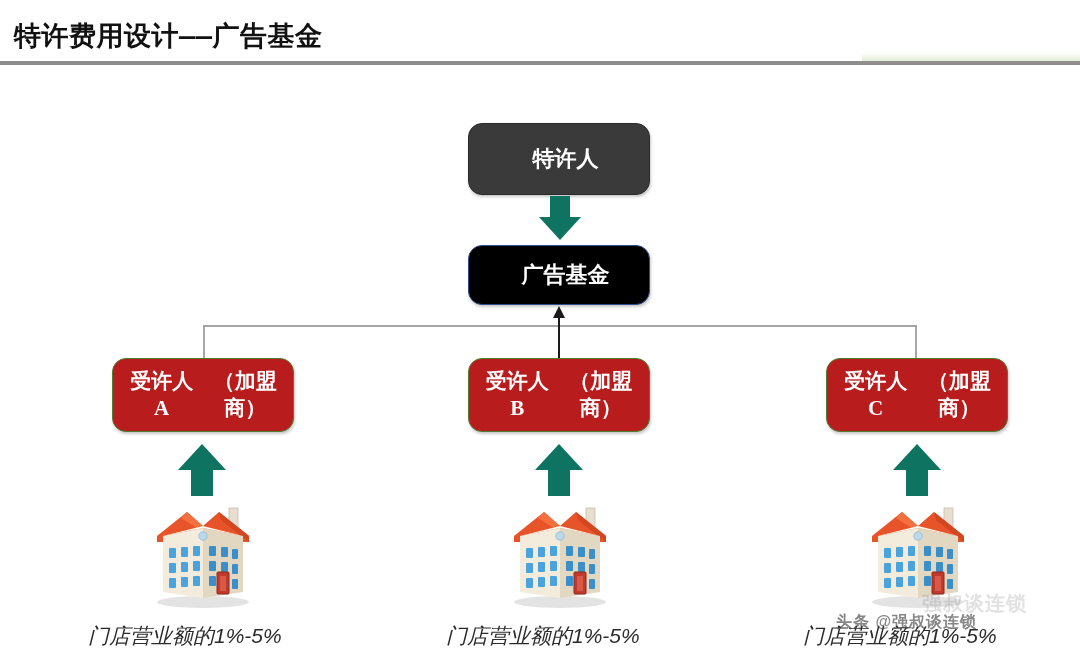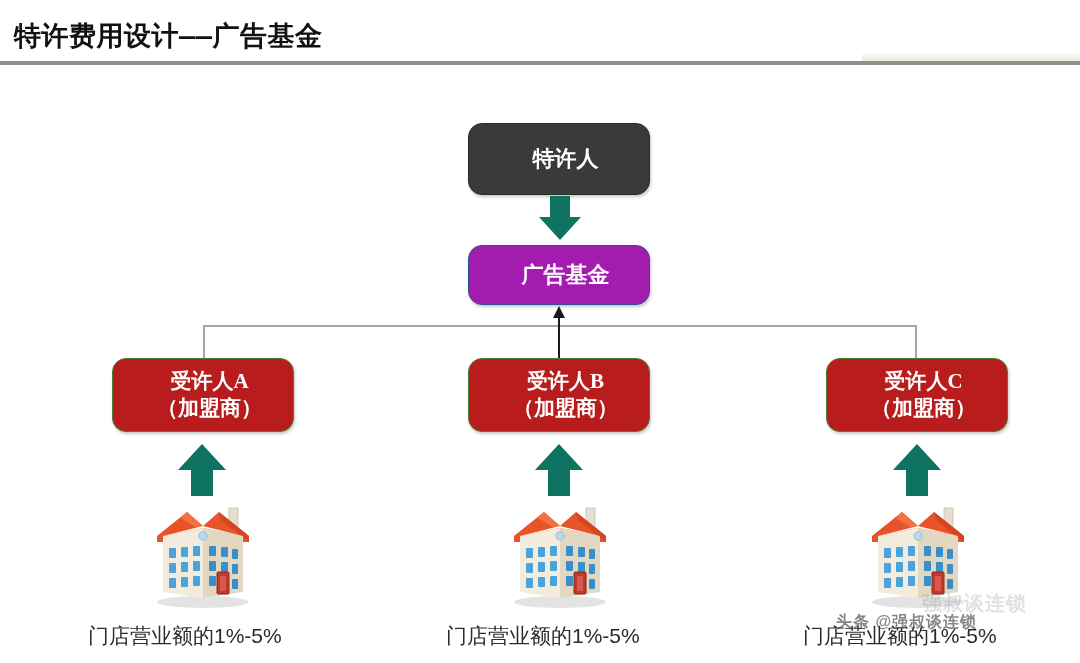--- a/index.html
+++ b/index.html
@@ -44,21 +44,21 @@
     height: 9px;
     background: linear-gradient(to bottom, #ffffff 0%, #eef4e8 60%, #e3ecd9 100%);
   }
 
   
   .node {
     position: absolute;
     box-sizing: border-box;
     border-radius: 14px;
     display: flex;
-    flex-direction: column;
+    flex-direction: row;
     align-items: center;
     justify-content: center;
     text-align: center;
     color: #ffffff;
     font-weight: bold;
     line-height: 1.28;
     box-shadow: 1px 2px 3px rgba(0,0,0,0.22);
     padding-left: 13px;
   }
   .node .l1 { display: block; }
@@ -71,21 +71,21 @@
     height: 72px;
     background: #3a3a3a;
     border: 1px solid #2b2b2b;
     font-size: 22px;
   }
   #node-adfund {
     left: 468px;
     top: 245px;
     width: 182px;
     height: 60px;
-    background: #a21caf;
+    background: #000000;
     border: 1.5px solid #2f4f8f;
     font-size: 22px;
   }
   .node-franchisee {
     width: 182px;
     height: 74px;
     background: #b91c1c;
     border: 1.5px solid #4e7d31;
     font-size: 21px;
   }
@@ -208,20 +208,21 @@
   #building-b { left: 500px; top: 492px; }
   #building-c { left: 858px; top: 492px; }
 
   
   .caption {
     position: absolute;
     font-size: 21px;
     color: #2b2b2b;
     white-space: nowrap;
     font-family: "Liberation Sans", "DejaVu Sans", sans-serif;
+    font-style: italic;
   }
   #caption-a { left: 88px; top: 622px; }
   #caption-b { left: 446px; top: 622px; }
   #caption-c { left: 803px; top: 622px; }
 
   
   #watermark {
     position: absolute;
     left: 836px;
     top: 612px;

